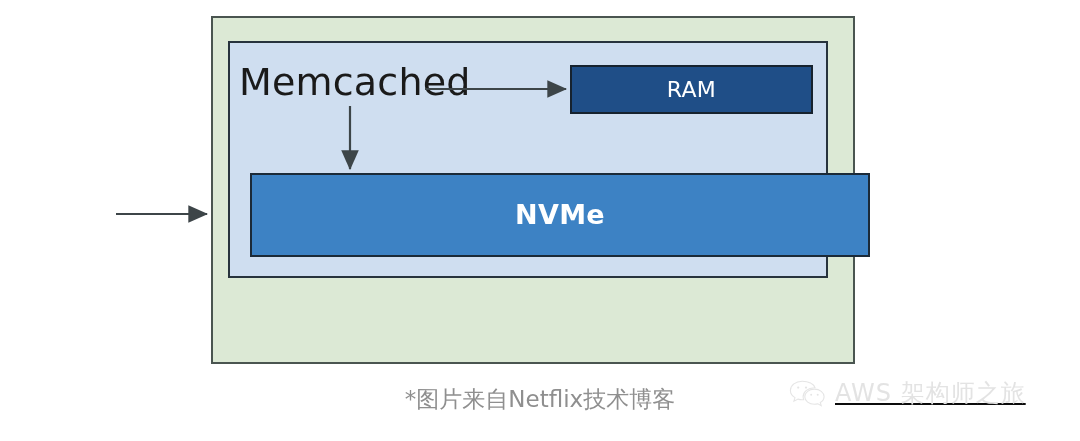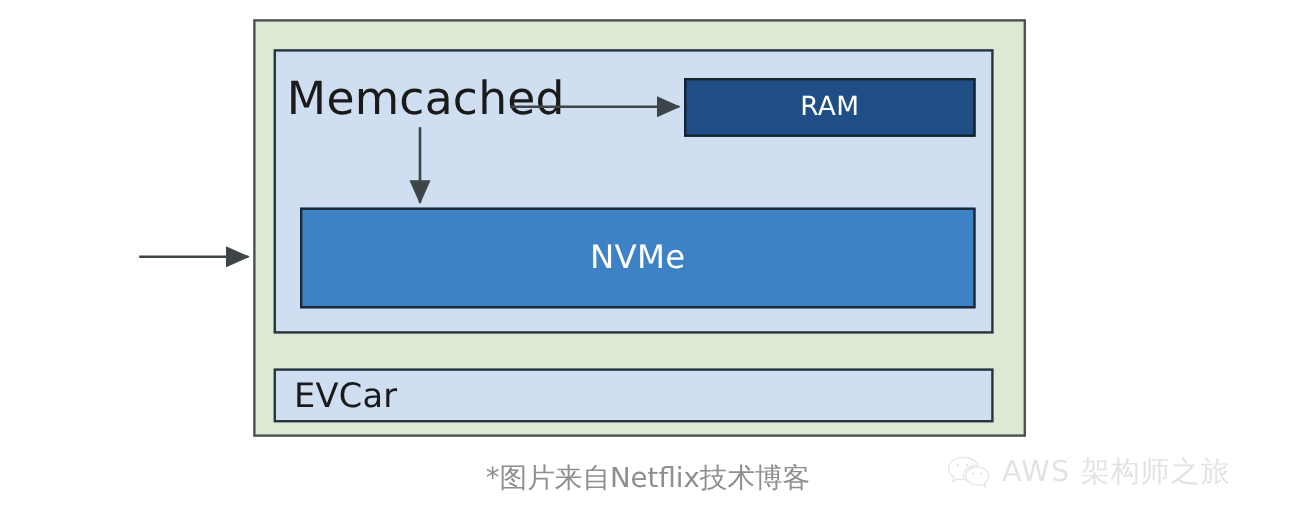--- a/index.html
+++ b/index.html
@@ -78,28 +78,29 @@
     font-size: 22px;
     line-height: 30px;
     letter-spacing: 0.3px;
   }
 
   
   .nvme-box {
     position: absolute;
     left: 250px;
     top: 173px;
-    width: 563px;
+    width: 620px;
     height: 84px;
     background: #3d82c4;
     border: 2px solid #1b2a38;
     box-sizing: border-box;
     display: flex;
     align-items: center;
     justify-content: center;
+    font-weight: bold;
   }
   .nvme-box .box-label {
     color: #ffffff;
     font-size: 27px;
     line-height: 30px;
     letter-spacing: 0.3px;
   }
 
   
   .evcar-box {
@@ -145,20 +146,21 @@
 
   
   .watermark {
     position: absolute;
     left: 788px;
     top: 379px;
     display: flex;
     align-items: center;
     gap: 7px;
     opacity: 0.95;
+    text-decoration: underline;
   }
   .watermark .wechat-icon {
     display: block;
     width: 40px;
     height: 28px;
   }
   .watermark .watermark-text {
     color: #e2e2e2;
     font-size: 24px;
     line-height: 28px;
@@ -178,23 +180,20 @@
   <div class="memcached-label">Memcached</div>
 
   <div class="ram-box">
     <span class="box-label">RAM</span>
   </div>
 
   <div class="nvme-box">
     <span class="box-label">NVMe</span>
   </div>
 
-  <div class="evcar-box">
-    <span class="box-label">EVCar</span>
-  </div>
 
   <svg class="arrow-layer" viewBox="0 0 1080 441" width="1080" height="441">
     <defs>
       <marker id="arrowhead" markerWidth="9" markerHeight="8" refX="8.5" refY="4" orient="auto" markerUnits="strokeWidth">
         <path d="M0,0 L9,4 L0,8 z" fill="#3d4548"></path>
       </marker>
     </defs>
 
     <g>
       <line x1="116" y1="214" x2="207" y2="214" stroke="#3d4548" stroke-width="2.2" marker-end="url(#arrowhead)"></line>

